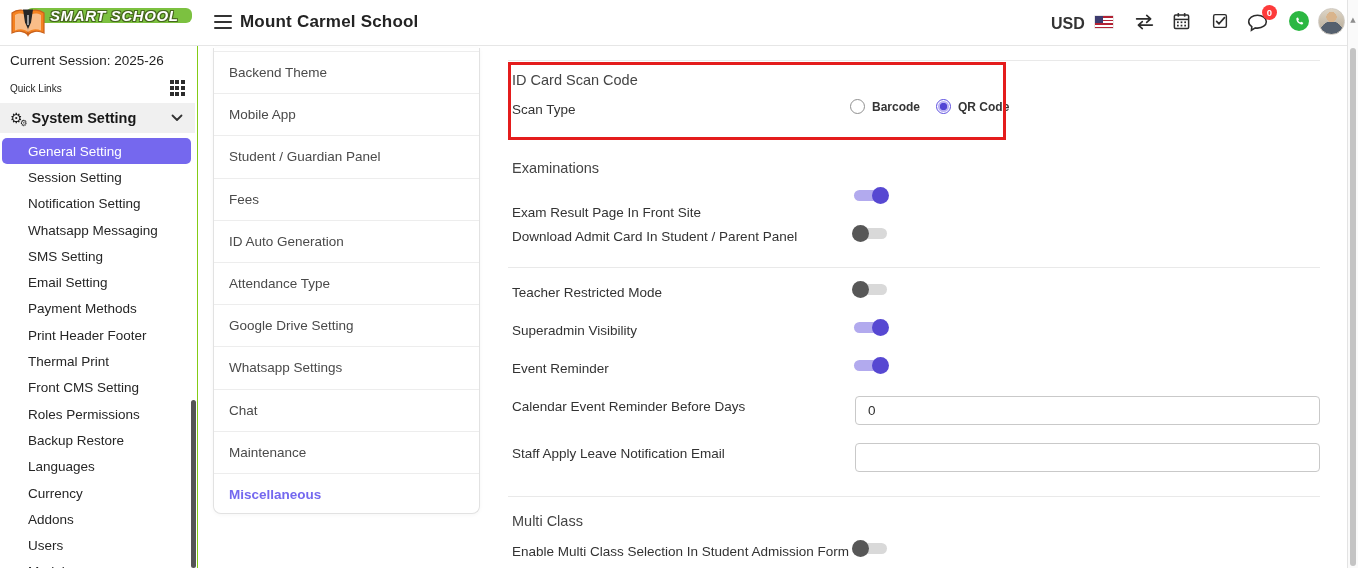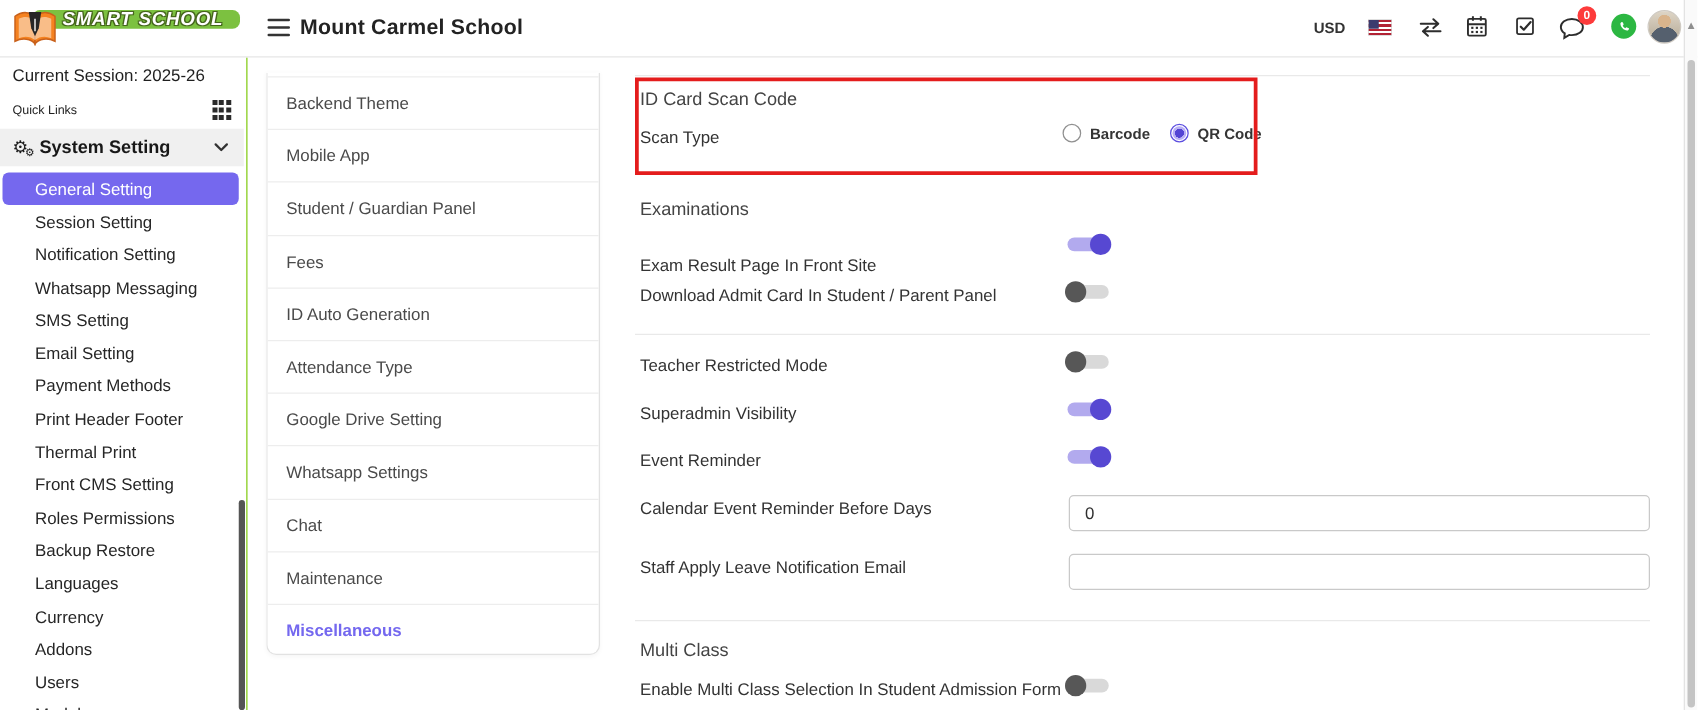--- a/index.html
+++ b/index.html
@@ -16,21 +16,21 @@
   .logo-book{position:absolute;left:0;top:0;z-index:2;}
   .hamburger{position:absolute;left:214px;top:15px;width:18px;display:flex;flex-direction:column;gap:3.5px;cursor:pointer;}
   .hamburger div{height:2.4px;background:#333;border-radius:1px;}
   .school-title{position:absolute;left:240px;top:12px;font-size:17px;font-weight:700;color:#232323;letter-spacing:.2px;}
   .search-pill{position:absolute;left:823px;top:9px;width:207px;height:27px;border:1px solid #ddd;border-radius:14px;
                display:flex;align-items:center;background:#fff;box-sizing:border-box;}
   .search-pill input{border:none;outline:none;flex:1;padding:0 4px 0 14px;font-size:12.8px;color:#6b7280;
                      font-family:"Liberation Sans",sans-serif;background:transparent;}
   .search-pill input::placeholder{color:#a9b0ba;}
   .search-pill svg{margin-right:11px;}
-  .hdr-usd{position:absolute;left:1051px;top:15px;font-size:12px;font-weight:600;color:#333;}
+  .hdr-usd{position:absolute;left:1051px;top:15px;font-size:16px;font-weight:600;color:#333;}
   .flag{position:absolute;left:1095px;top:16px;width:18px;height:12px;
         background:repeating-linear-gradient(180deg,#b22234 0 1.8px,#fff 1.8px 3.6px);box-shadow:0 0 0 .5px #ccc;}
   .flag::after{content:'';position:absolute;left:0;top:0;width:8px;height:6.5px;background:#3c3b6e;}
   .hdr-icon{position:absolute;top:11px;cursor:pointer;}
   .chat-badge{position:absolute;left:1262px;top:5px;min-width:15px;height:15px;border-radius:8px;background:#fd3b3b;
               color:#fff;font-size:9.5px;font-weight:700;display:flex;align-items:center;justify-content:center;z-index:3;}
   .wa-circle{position:absolute;left:1289px;top:11px;width:20px;height:20px;border-radius:50%;background:#2cb742;
              display:flex;align-items:center;justify-content:center;cursor:pointer;}
   .avatar{position:absolute;left:1318px;top:8px;width:27px;height:27px;border-radius:50%;cursor:pointer;
           border:1px solid #cfcac2;box-sizing:border-box;
@@ -57,21 +57,21 @@
   .gear-ico{font-family:"DejaVu Sans",sans-serif;font-size:14px;color:#1b1b1b;margin-left:10px;position:relative;line-height:1;}
   .gear-ico i{position:absolute;font-style:normal;font-size:8.5px;right:-5px;bottom:-2px;}
   .sys-label{font-size:14.5px;font-weight:700;color:#181818;margin-left:9px;flex:1;}
   .chev{margin-right:12px;}
   .menu{position:absolute;left:0;top:93px;right:0;}
   .menu-item{height:26.3px;display:flex;align-items:center;padding-left:28px;font-size:13.5px;color:#262626;cursor:pointer;white-space:nowrap;}
   .menu-item.on{background:#7568ee;color:#fff;border-radius:5px;margin:0 6px 0 2px;padding-left:26px;}
   .side-thumb{position:absolute;right:1px;top:355px;bottom:0;width:5px;background:#555;border-radius:3px;}
 
   
-  .tab-card{position:absolute;left:213px;top:58px;width:267px;height:466px;background:#fff;
+  .tab-card{position:absolute;left:213px;top:48px;width:267px;height:466px;background:#fff;
             border:1px solid #e2e2e2;border-top:none;border-radius:0 0 8px 8px;overflow:hidden;box-sizing:border-box;
             box-shadow:0 1px 4px rgba(0,0,0,.04);}
   .tab-cut{height:3px;border-bottom:1px solid #ededed;}
   .tab-item{height:41.2px;display:flex;align-items:center;padding-left:15px;font-size:13.5px;color:#4a4a4a;
             border-bottom:1px solid #ededed;cursor:pointer;}
   .tab-item:last-child{border-bottom:none;}
   .tab-item.on{color:#7468ef;font-weight:700;}
 
   
   .main{position:absolute;left:495px;top:45px;width:850px;bottom:0;overflow:hidden;}

